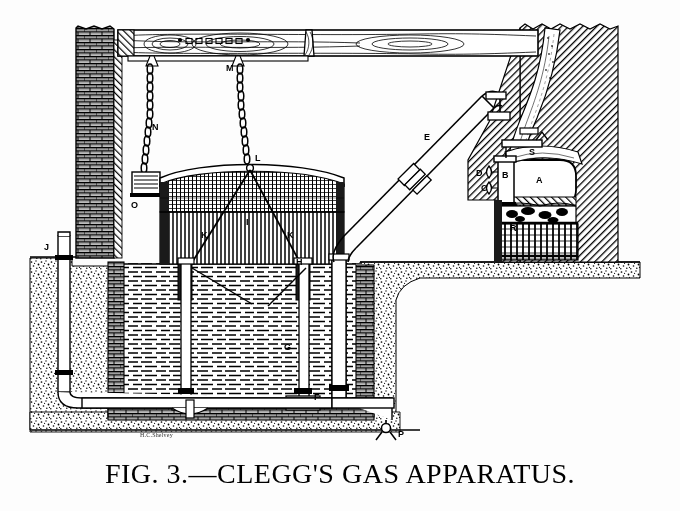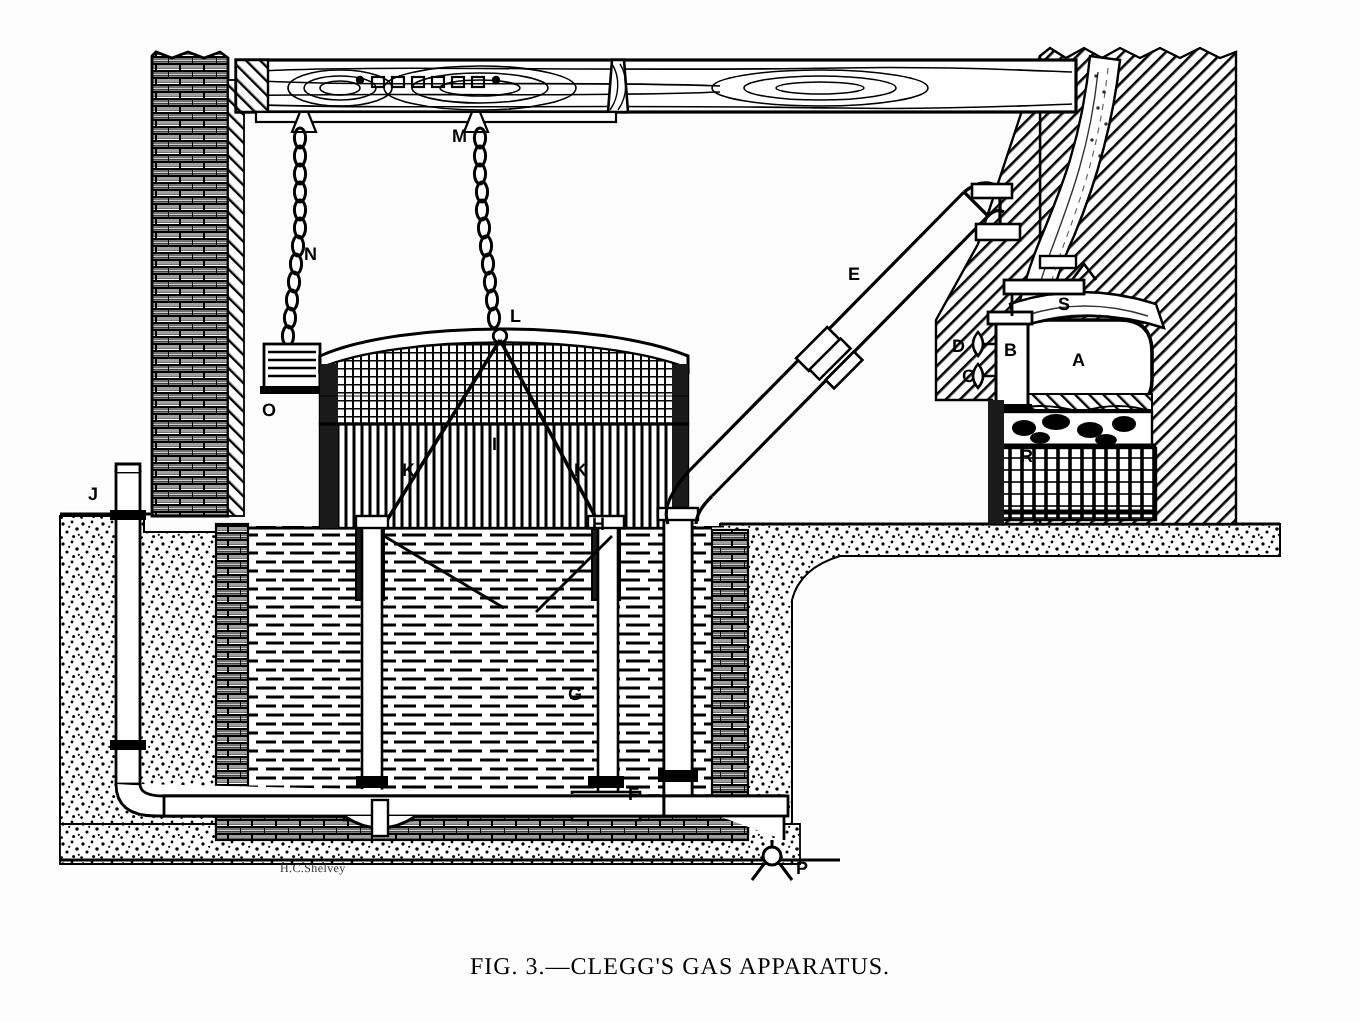--- a/index.html
+++ b/index.html
@@ -2,22 +2,22 @@
 <html><head>
 <meta charset="utf-8">
 <style>
   html,body{margin:0;padding:0;background:#ffffff;}
   body{width:680px;height:511px;overflow:hidden;
        font-family:"Liberation Serif", serif;color:#000;}
   #fig{position:relative;width:680px;height:511px;background:#fdfdfd;}
   svg{display:block;position:absolute;left:0;top:0;}
   .lbl{font-family:"Liberation Sans", sans-serif;font-weight:bold;
        font-size:9px;fill:#000;}
-  #caption{position:absolute;left:0;top:476px;width:680px;text-align:center;
-           font-family:"Liberation Serif", serif;font-size:12px;
+  #caption{position:absolute;left:0;top:458px;width:680px;text-align:center;
+           font-family:"Liberation Serif", serif;font-size:28px;
            letter-spacing:.5px;white-space:pre;}
   #sig{position:absolute;left:140px;top:432px;width:90px;
        font-family:"Liberation Serif", serif;font-size:6px;color:#333;
        letter-spacing:.2px;}
 </style>
 </head>
 <body>
 
 <div id="fig">
 

